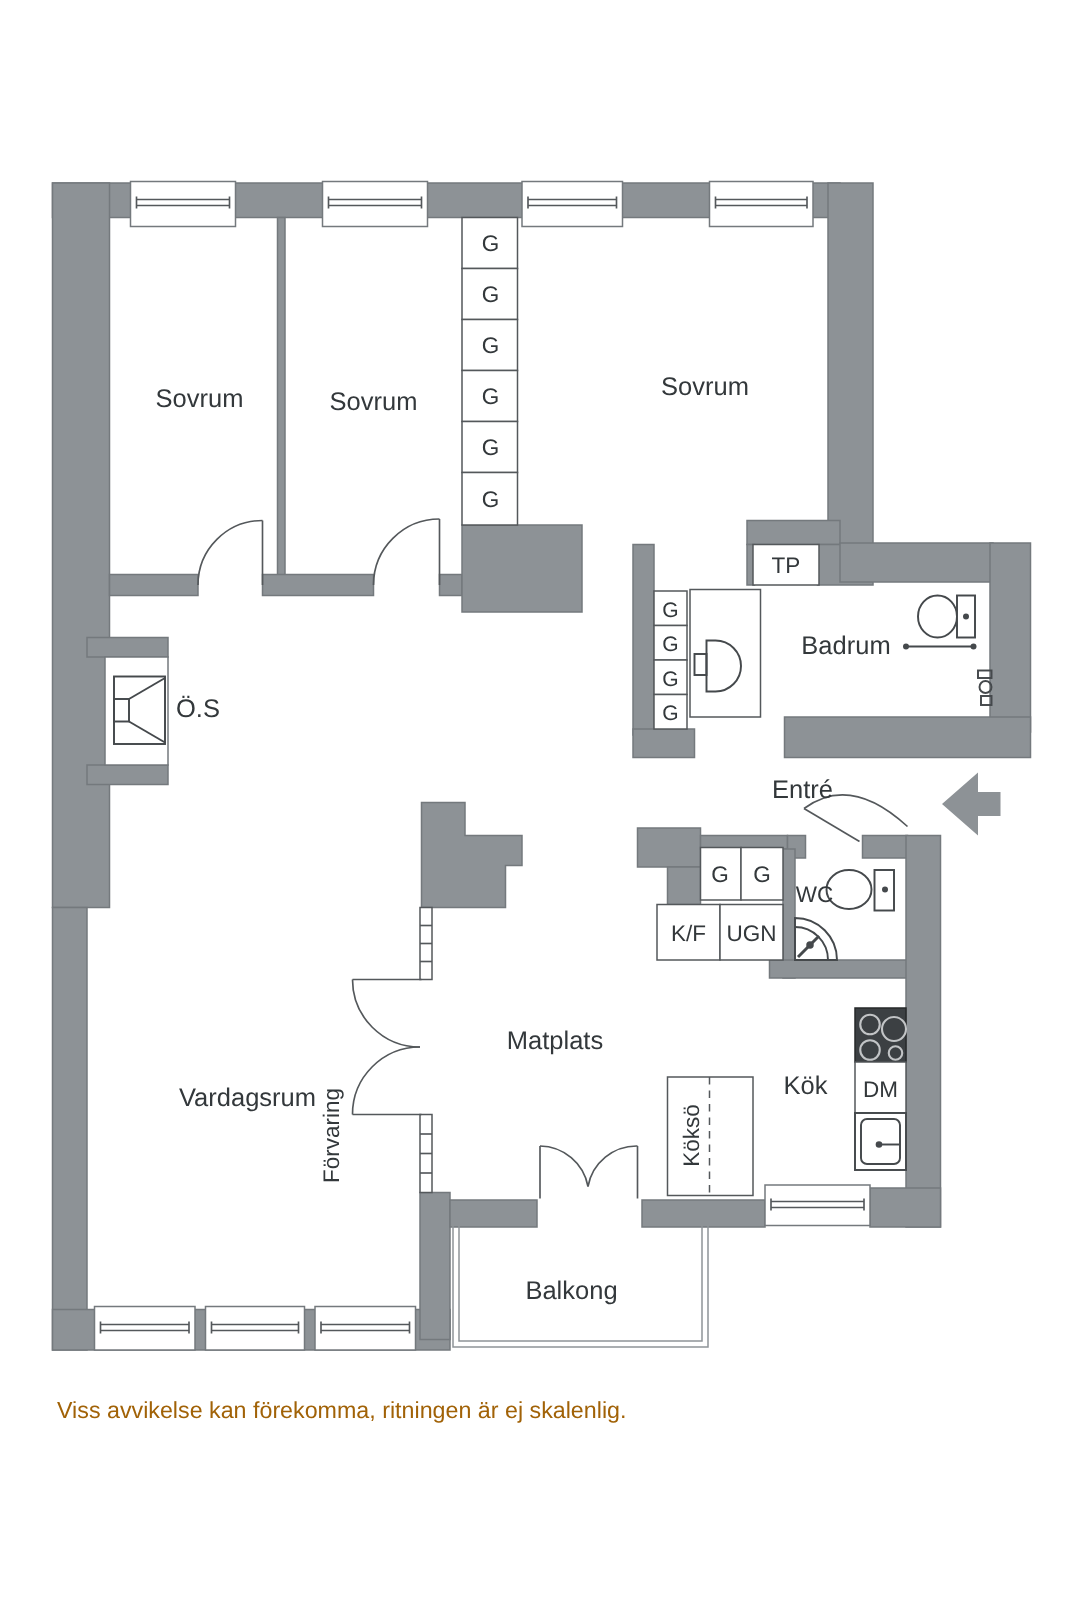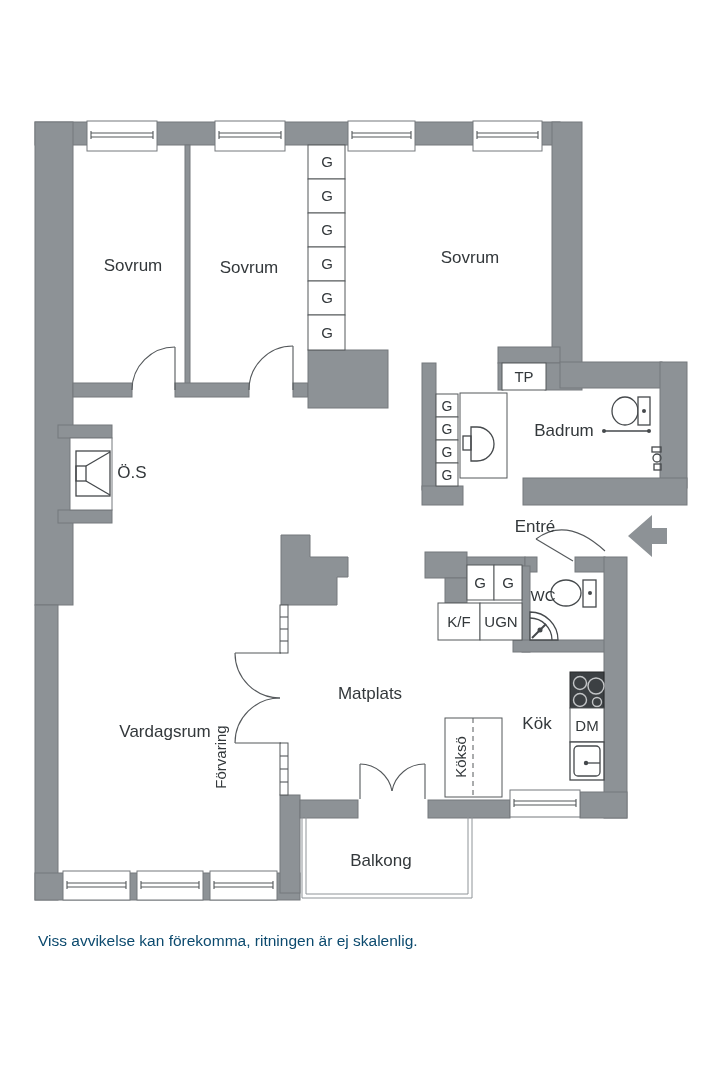--- a/index.html
+++ b/index.html
@@ -9,21 +9,21 @@
   .wall{fill:#8d9296;stroke:#74797d;stroke-width:1;}
   .wbox{fill:#ffffff;stroke:#74797d;stroke-width:1;}
   .cell{fill:#ffffff;stroke:#54585b;stroke-width:1;}
   .ln{stroke:#54585b;stroke-width:1.1;fill:none;}
   .thin{stroke:#8f9498;stroke-width:1;fill:none;}
   .fix{stroke:#45494c;stroke-width:1.3;fill:#ffffff;}
   .fixl{stroke:#45494c;stroke-width:1.3;fill:none;}
   .lbl{font-size:17px;fill:#33383b;text-anchor:middle;}
   .sm{font-size:15px;fill:#33383b;text-anchor:middle;}
   .xs{font-size:14px;fill:#33383b;text-anchor:middle;}
-  .caption{position:absolute;left:38px;top:932px;font-size:15.5px;color:#0c4a6e;}
+  .caption{position:absolute;left:38px;top:932px;font-size:15.5px;color:#a16207;}
 </style>
 </head>
 <body>
 
 <div class="page">
 <svg width="720" height="1080" viewBox="0 0 720 1080">
 
   <g>
     <rect class="wall" x="35" y="122" width="525" height="23"></rect>
     <rect class="wall" x="552" y="122" width="30" height="241"></rect>

